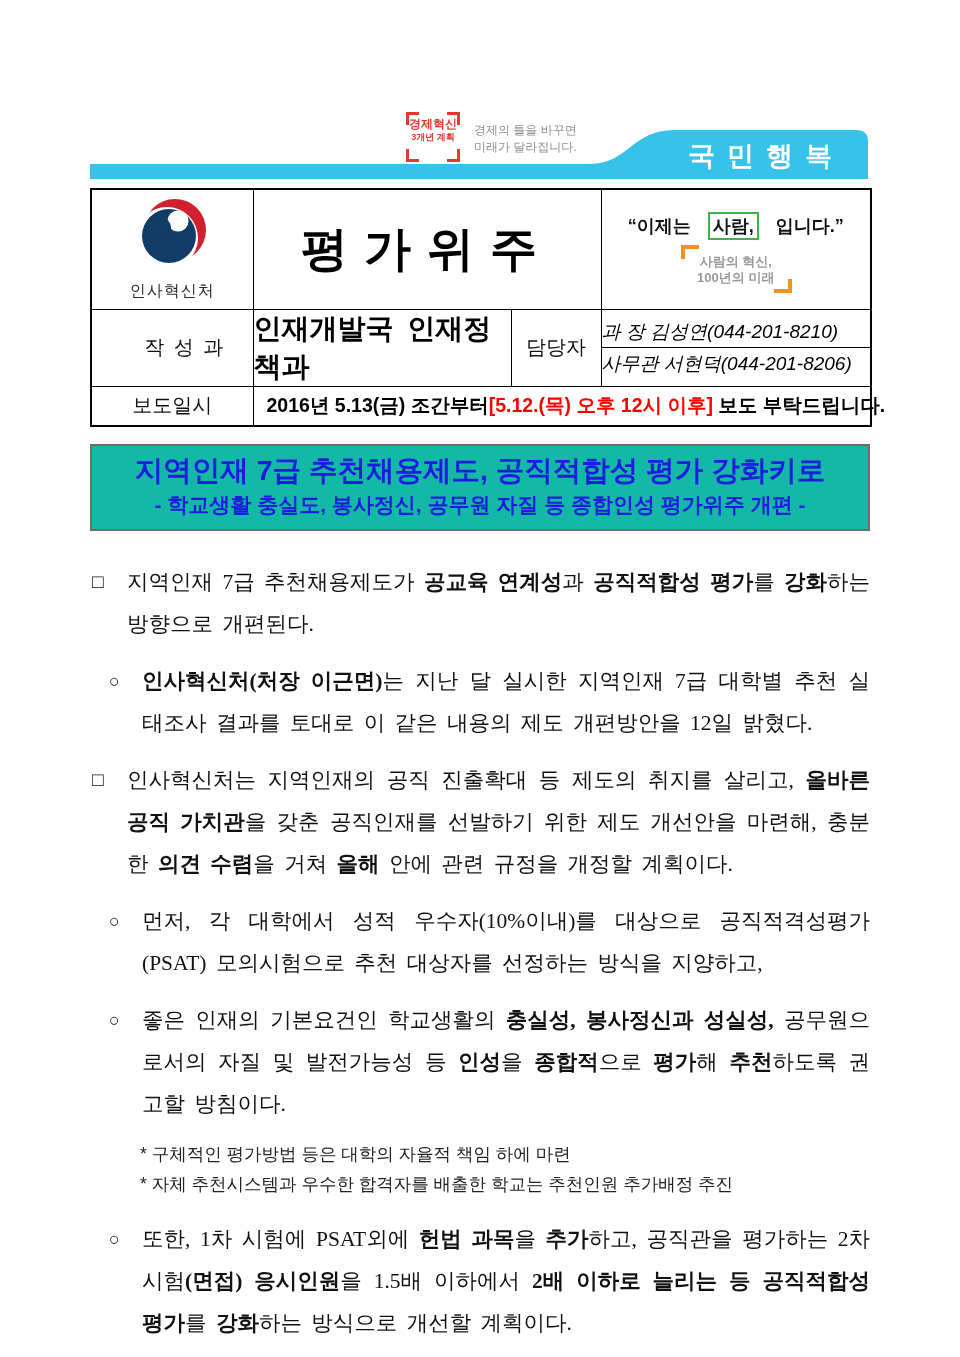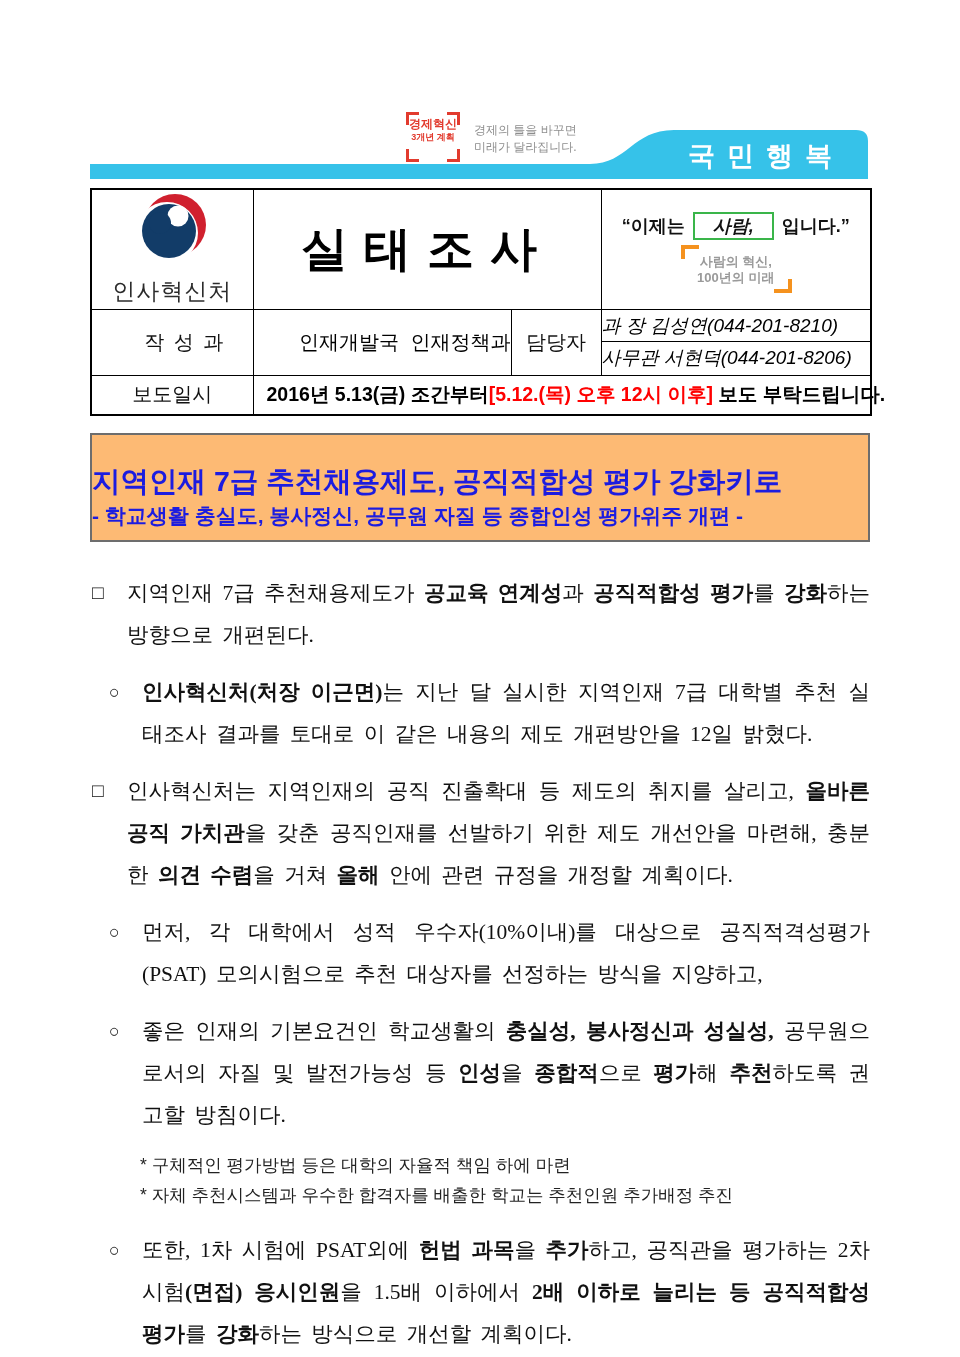--- a/index.html
+++ b/index.html
@@ -24,43 +24,43 @@
             font-size:12px; line-height:17px; color:#8d8d8d; }
   .banner-wrap { position:absolute; left:0; top:128px; width:780px; height:56px; }
   .banner-text { position:absolute; right:26px; top:10px; color:#ffffff; font-weight:bold;
                  font-family:"Liberation Sans",sans-serif; font-size:27px; letter-spacing:10px;text-align:center; }
 
   
   .masthead { border-collapse:collapse; width:780px; table-layout:fixed; margin-top:2px; }
   .masthead td { border:1.6px solid #000; font-family:"Liberation Sans",sans-serif; }
   .masthead { border:2.5px solid #000; }
   td.logo-cell { text-align:center; vertical-align:middle; height:120px; }
-  .agency-label { font-size:23px; color:#2b2b2b; letter-spacing:1px; margin-top:4px; font-weight:500; }
+  .agency-label { font-size:16px; color:#2b2b2b; letter-spacing:1px; margin-top:4px; font-weight:500; }
   td.doctype-cell { text-align:center; vertical-align:middle;
                     font-size:47px; font-weight:bold; color:#000; letter-spacing:16px; }
   td.quote-cell { text-align:center; vertical-align:middle; }
   .quote-line { font-size:18px; font-weight:bold; color:#111; white-space:nowrap; }
-  .quote-box { display:inline-block; border:2.5px solid #3ab54a; padding:0 18px; margin:0 3px;font-style:italic; }
+  .quote-box { display:inline-block; border:2.5px solid #3ab54a; padding:0 3px; margin:0 12px; }
   .quote-sub { position:relative; display:inline-block; margin-top:14px; color:#9a9a9a;
                font-size:13px; line-height:16px;font-weight:bold; }
   .quote-sub .obr-tl { position:absolute; left:-16px; top:-9px; width:18px; height:14px;
                        border-left:4px solid #f5921e; border-top:4px solid #f5921e; }
   .quote-sub .obr-br { position:absolute; right:-18px; bottom:-7px; width:18px; height:14px;
                        border-right:4px solid #f5921e; border-bottom:4px solid #f5921e; }
   td.label-cell { text-align:center; vertical-align:middle; font-size:20px; color:#111; }
-  td.dept-cell  { text-align:right; vertical-align:middle; font-size:20px; word-spacing:6px; }
+  td.dept-cell  { text-align:left; vertical-align:middle; font-size:28px; word-spacing:6px;font-weight:bold; }
   td.contact-cell { padding:0; vertical-align:middle; }
   .contact-row { height:32px; line-height:32px; font-size:19px; white-space:nowrap;font-style:italic; }
   .contact-row:first-child { border-bottom:1.6px solid #000; }
   td.release-cell { height:40px; vertical-align:middle; font-size:19.5px; font-weight:bold;
                     padding-left:13px; white-space:nowrap; }
 
   
-  .headline-box { margin-top:17px; border:2px solid #6d6d6d; background:#fdba74;
-                  padding:26px 0 10px 0; }
+  .headline-box { margin-top:17px; border:2px solid #6d6d6d; background:#14b8a6;
+                  text-align:center; padding:4px 0 10px 0; }
   .headline-title { font-family:"Liberation Sans",sans-serif; font-weight:bold;
                     font-size:28.5px; line-height:40px; }
   .headline-sub { font-family:"Liberation Sans",sans-serif; font-weight:bold;
                   font-size:21px; line-height:29px; }
 
   
   .body-blocks { margin-top:30px; }
   .para { position:relative; font-size:21.5px; line-height:42px; color:#111;
           text-align:justify; word-spacing:4px; margin-bottom:15px; }
   .para .bullet { position:absolute; left:0; top:0; font-size:19px; }
@@ -119,21 +119,21 @@
           <svg width="78" height="76" viewBox="0 0 78 76">
             <circle cx="42" cy="33" r="31" fill="#d0202e"></circle>
             <circle cx="34" cy="41" r="31" fill="#ffffff"></circle>
             <circle cx="36" cy="39" r="27" fill="#123c68"></circle>
             <circle cx="45" cy="24" r="10.5" fill="#ffffff"></circle>
             <circle cx="27" cy="31" r="11" fill="#123c68"></circle>
           </svg>
           <div class="agency-label">인사혁신처</div>
         </td>
         <td class="doctype-cell" colspan="2">
-          <span>실태조사</span>
+          <span>평가위주</span>
         </td>
         <td class="quote-cell">
           <div class="quote-line">
             <span>“이제는</span>
             <span class="quote-box">사람,</span>
             <span>입니다.”</span>
           </div>
           <div class="quote-sub">
             <span class="obr-tl"></span>
             <span class="obr-br"></span>

